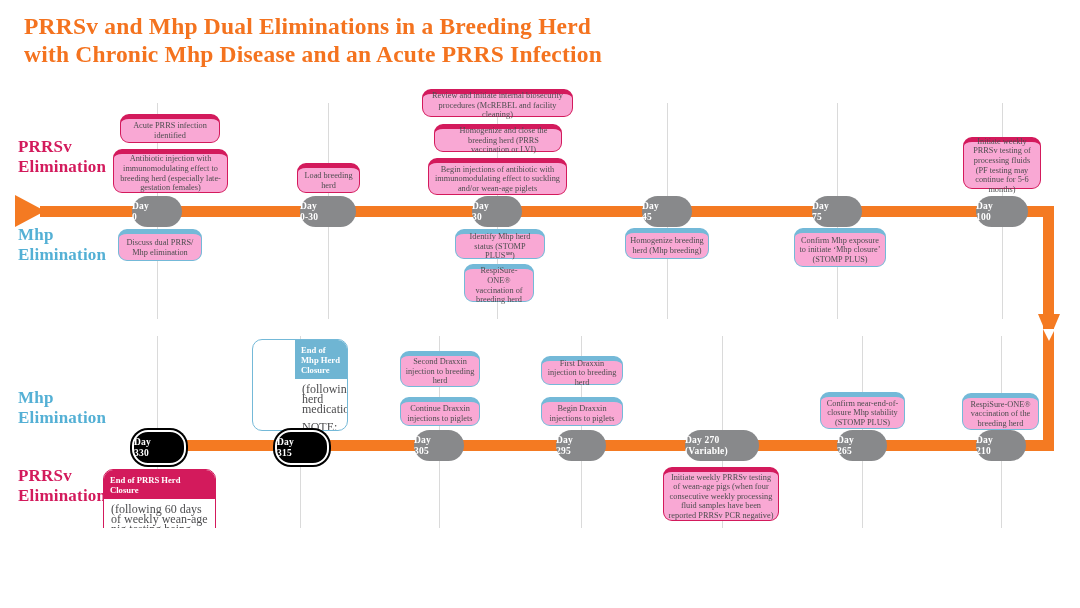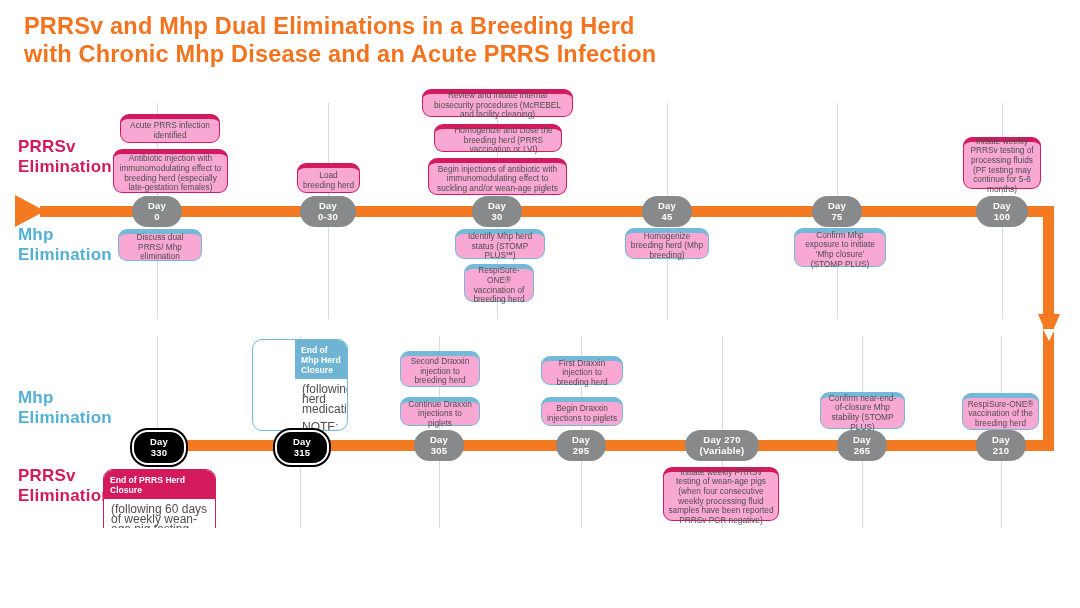--- a/index.html
+++ b/index.html
@@ -1,18 +1,18 @@
 <!DOCTYPE html>
 <html><head>
 <meta charset="utf-8">
 <style>
   html,body{margin:0;padding:0;background:#ffffff;}
   .canvas{
     position:relative;width:1080px;height:528px;background:#ffffff;overflow:hidden;
-    font-family:Liberation Sans, sans-serif;color:#4d4d4f;
+    font-family:Liberation Serif, serif;color:#4d4d4f;
   }
   .title{
     position:absolute;left:24px;top:12px;width:640px;
     font-size:23.5px;line-height:28px;font-weight:bold;color:#f4731f;letter-spacing:0.2px;
   }
   .side-label{
     position:absolute;width:110px;font-weight:bold;font-size:17px;line-height:20px;letter-spacing:0.2px;
   }
   .pink-text{color:#d31a5c;}
   .blue-text{color:#54b0d5;}
@@ -25,21 +25,21 @@
   .arrowhead-down{
     position:absolute;left:1038px;top:314px;width:0;height:0;z-index:3;
     border-left:11px solid transparent;border-right:11px solid transparent;border-top:26px solid #f47a22;
   }
   .arrow-notch{
     position:absolute;left:1043px;top:329px;width:0;height:0;z-index:3;
     border-left:6.5px solid transparent;border-right:6.5px solid transparent;border-top:12px solid #ffffff;
   }
   .oval{
     position:absolute;height:31px;border-radius:16px;background:#88898b;color:#fff;
-    display:flex;flex-direction:column;align-items:center;justify-content:center;
+    display:flex;flex-direction:column;align-items:flex-start;justify-content:center;
     font-weight:bold;font-size:9.5px;line-height:10.5px;letter-spacing:0.2px;z-index:5;text-align:center;
   }
   .oval.black{background:#000;border:2px solid #fff;box-shadow:0 0 0 2px #000;}
   .callout{
     position:absolute;background:#f9a8d4;border:1.5px solid;border-top-width:5px;border-radius:9px;
     display:flex;align-items:center;justify-content:center;text-align:center;
     font-size:8.3px;line-height:9.6px;color:#4d4d4f;padding:4px 4px 3px;box-sizing:border-box;z-index:4;
   }
   .callout.pink{border-color:#d31a5c;}
   .callout.blue{border-color:#74b9d8;}

